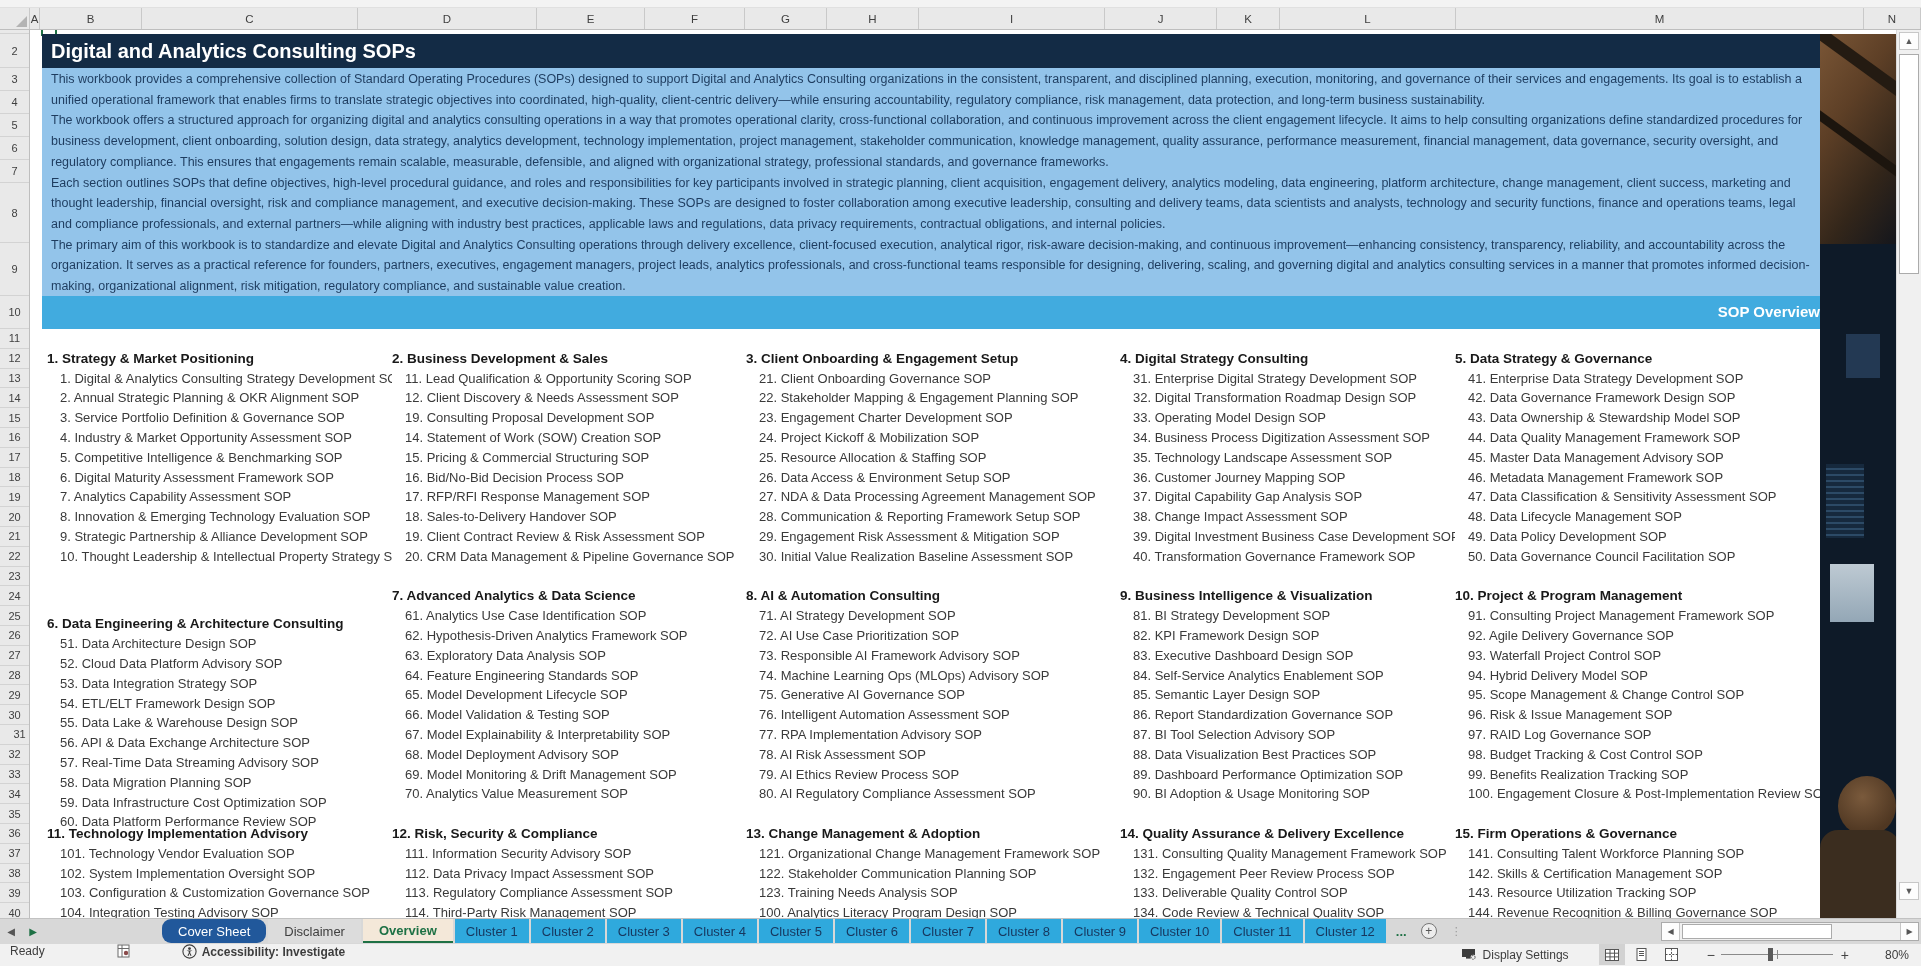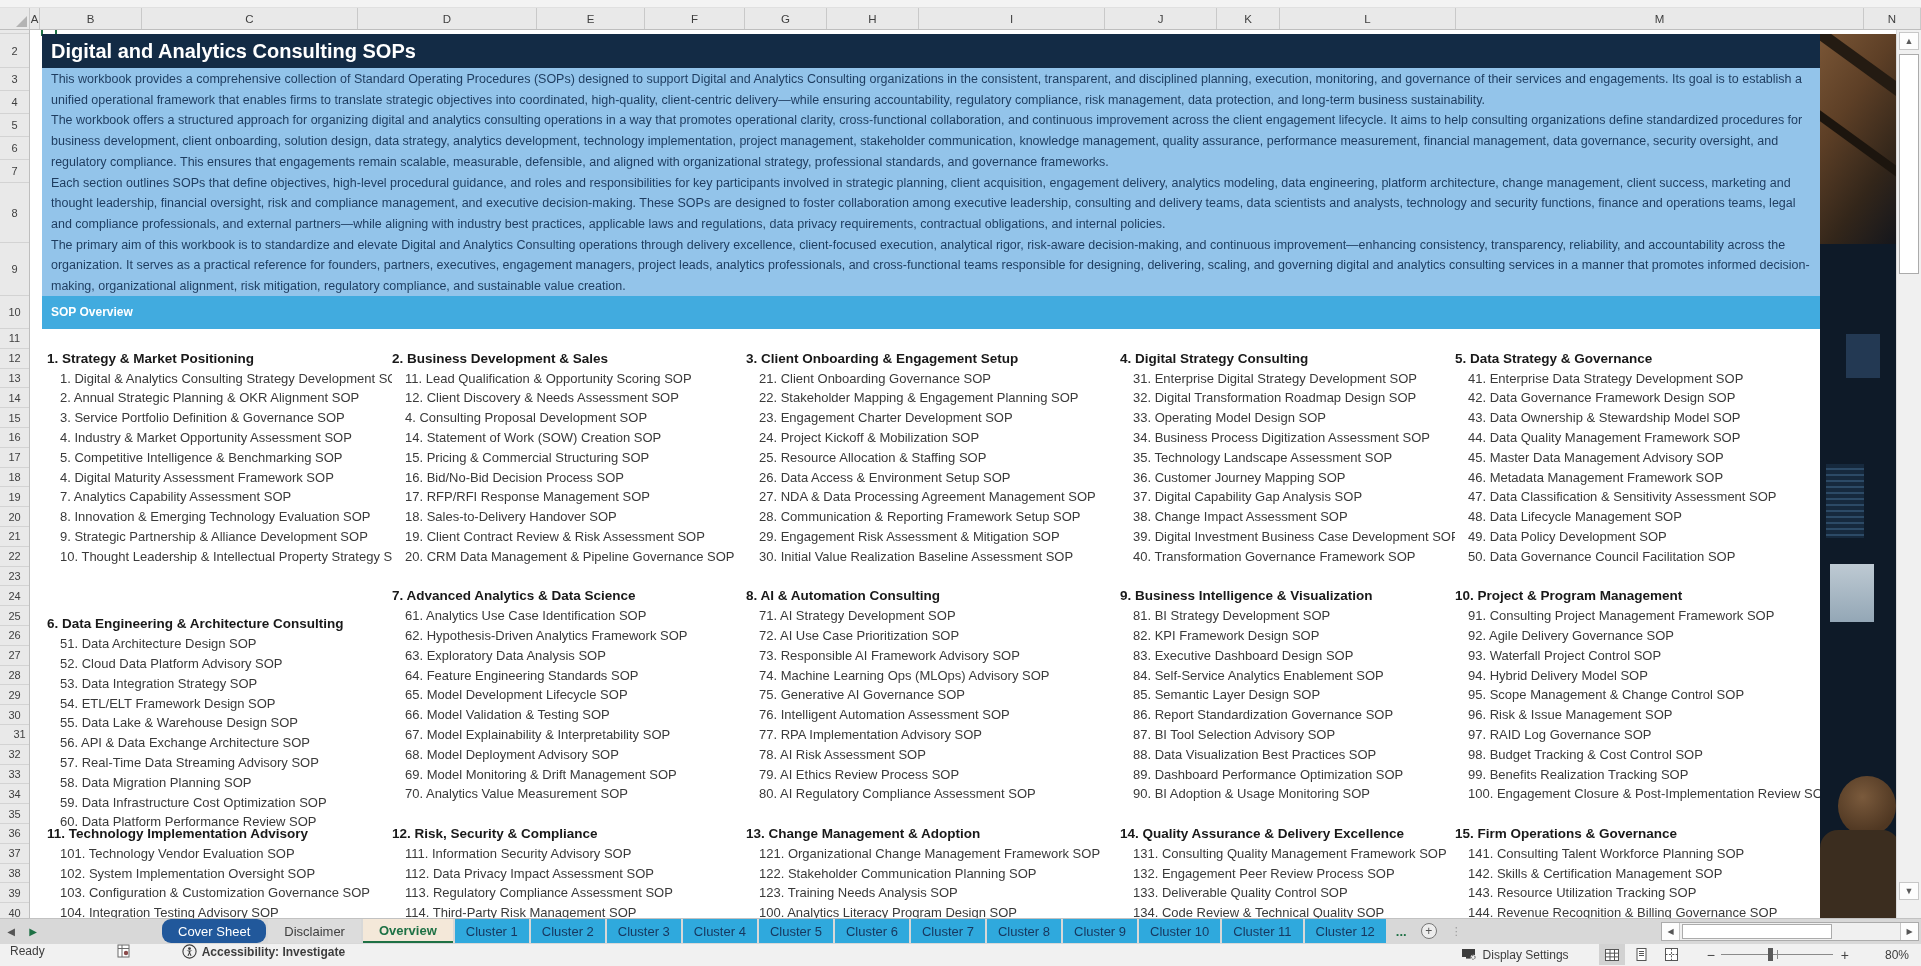--- a/index.html
+++ b/index.html
@@ -21,21 +21,21 @@
            display:flex;align-items:center;justify-content:center;overflow:hidden;}
 
   
   .sheet{position:absolute;left:30px;top:30px;width:1866px;height:888px;background:#FFF;overflow:hidden;}
   .titlebar{position:absolute;left:12px;top:4px;width:1778px;height:34px;background:#132B45;color:#FFF;
             font-size:20px;font-weight:bold;line-height:34px;padding-left:9px;white-space:nowrap;overflow:hidden;}
   .intro{position:absolute;left:12px;top:38px;width:1778px;height:228px;background:#93C4EA;color:#1E3C5F;
          font-size:12.5px;line-height:20.7px;padding:1px 10px 0 9px;overflow:hidden;}
   .intro p{margin:0;}
   .sopbar{position:absolute;left:12px;top:266px;width:1778px;height:33px;background:#41ABDF;color:#FFF;
-          font-size:12px;font-weight:bold;line-height:32px;padding-left:9px;}
+          font-size:15px;font-weight:bold;line-height:32px;padding-left:9px;text-align:right;}
   .activecell{position:absolute;left:11px;top:-3px;width:16px;height:9px;border:2px solid #1E7145;background:transparent;}
 
   .sopgroup{position:absolute;overflow:hidden;}
   .sopgroup .gtitle{height:19.8px;line-height:19.8px;font-size:13.5px;font-weight:bold;color:#191919;white-space:nowrap;overflow:hidden;}
   .sopgroup .gitem{height:19.8px;line-height:19.8px;font-size:13px;color:#3A3A3A;padding-left:13px;white-space:nowrap;overflow:hidden;}
 
   
   .photo{position:absolute;left:1790px;top:4px;width:76px;height:884px;background:#0E1A28;overflow:hidden;}
   .photo>div{position:absolute;}
   .ph-wood{top:0;left:0;right:0;height:210px;background:linear-gradient(125deg,#7A5636 0%,#5D3F26 35%,#33261A 70%,#14161C 100%);}
@@ -174,31 +174,31 @@
     </div>
     <div class="sopbar">SOP Overview</div>
     <div id="groups">
         <div class="sopgroup" style="left: 17px; top: 318.8px; width: 345px;">
           <div class="gtitle">1. Strategy &amp; Market Positioning</div>
           <div class="gitem">1. Digital &amp; Analytics Consulting Strategy Development SOP</div>
           <div class="gitem">2. Annual Strategic Planning &amp; OKR Alignment SOP</div>
           <div class="gitem">3. Service Portfolio Definition &amp; Governance SOP</div>
           <div class="gitem">4. Industry &amp; Market Opportunity Assessment SOP</div>
           <div class="gitem">5. Competitive Intelligence &amp; Benchmarking SOP</div>
-          <div class="gitem">4. Digital Maturity Assessment Framework SOP</div>
+          <div class="gitem">6. Digital Maturity Assessment Framework SOP</div>
           <div class="gitem">7. Analytics Capability Assessment SOP</div>
           <div class="gitem">8. Innovation &amp; Emerging Technology Evaluation SOP</div>
           <div class="gitem">9. Strategic Partnership &amp; Alliance Development SOP</div>
           <div class="gitem">10. Thought Leadership &amp; Intellectual Property Strategy SOP</div>
         </div>
         <div class="sopgroup" style="left: 362px; top: 318.8px; width: 354px;">
           <div class="gtitle">2. Business Development &amp; Sales</div>
           <div class="gitem">11. Lead Qualification &amp; Opportunity Scoring SOP</div>
           <div class="gitem">12. Client Discovery &amp; Needs Assessment SOP</div>
-          <div class="gitem">4. Consulting Proposal Development SOP</div>
+          <div class="gitem">19. Consulting Proposal Development SOP</div>
           <div class="gitem">14. Statement of Work (SOW) Creation SOP</div>
           <div class="gitem">15. Pricing &amp; Commercial Structuring SOP</div>
           <div class="gitem">16. Bid/No-Bid Decision Process SOP</div>
           <div class="gitem">17. RFP/RFI Response Management SOP</div>
           <div class="gitem">18. Sales-to-Delivery Handover SOP</div>
           <div class="gitem">19. Client Contract Review &amp; Risk Assessment SOP</div>
           <div class="gitem">20. CRM Data Management &amp; Pipeline Governance SOP</div>
         </div>
         <div class="sopgroup" style="left: 716px; top: 318.8px; width: 374px;">
           <div class="gtitle">3. Client Onboarding &amp; Engagement Setup</div>

